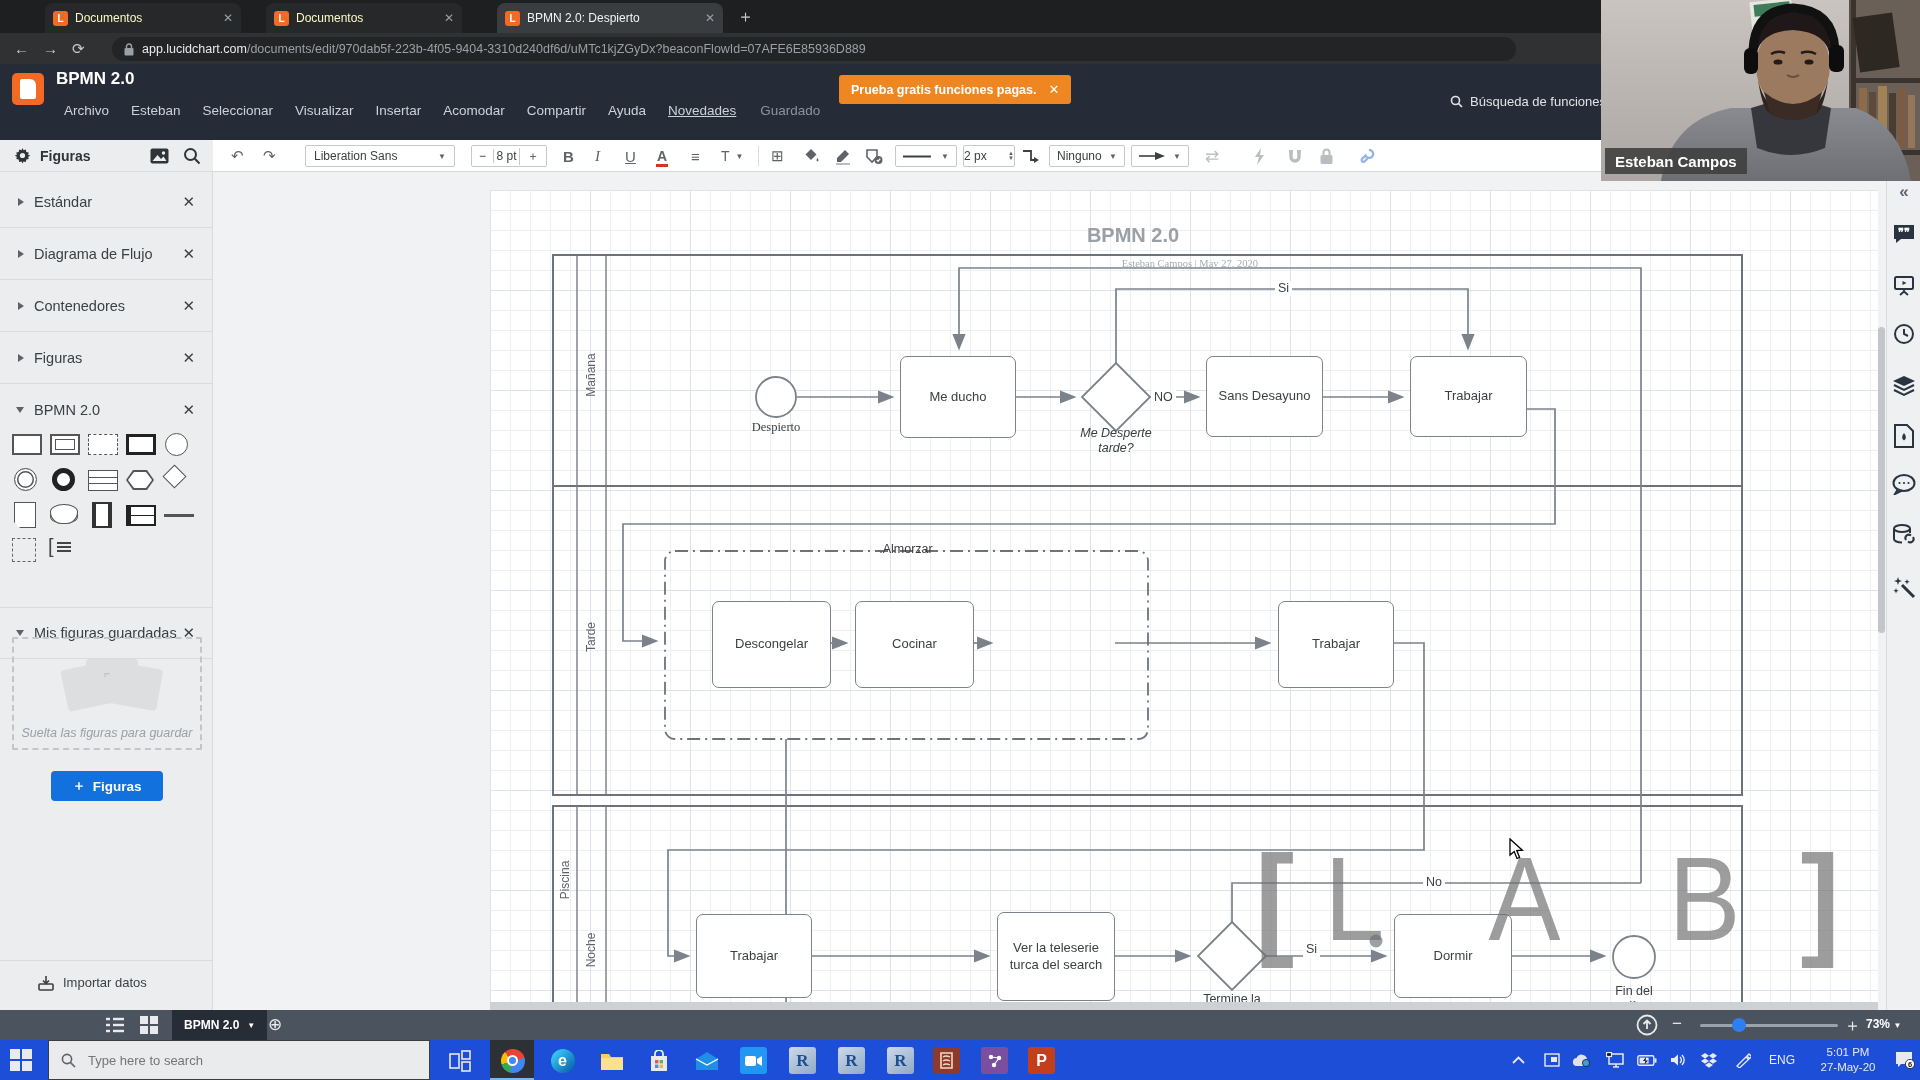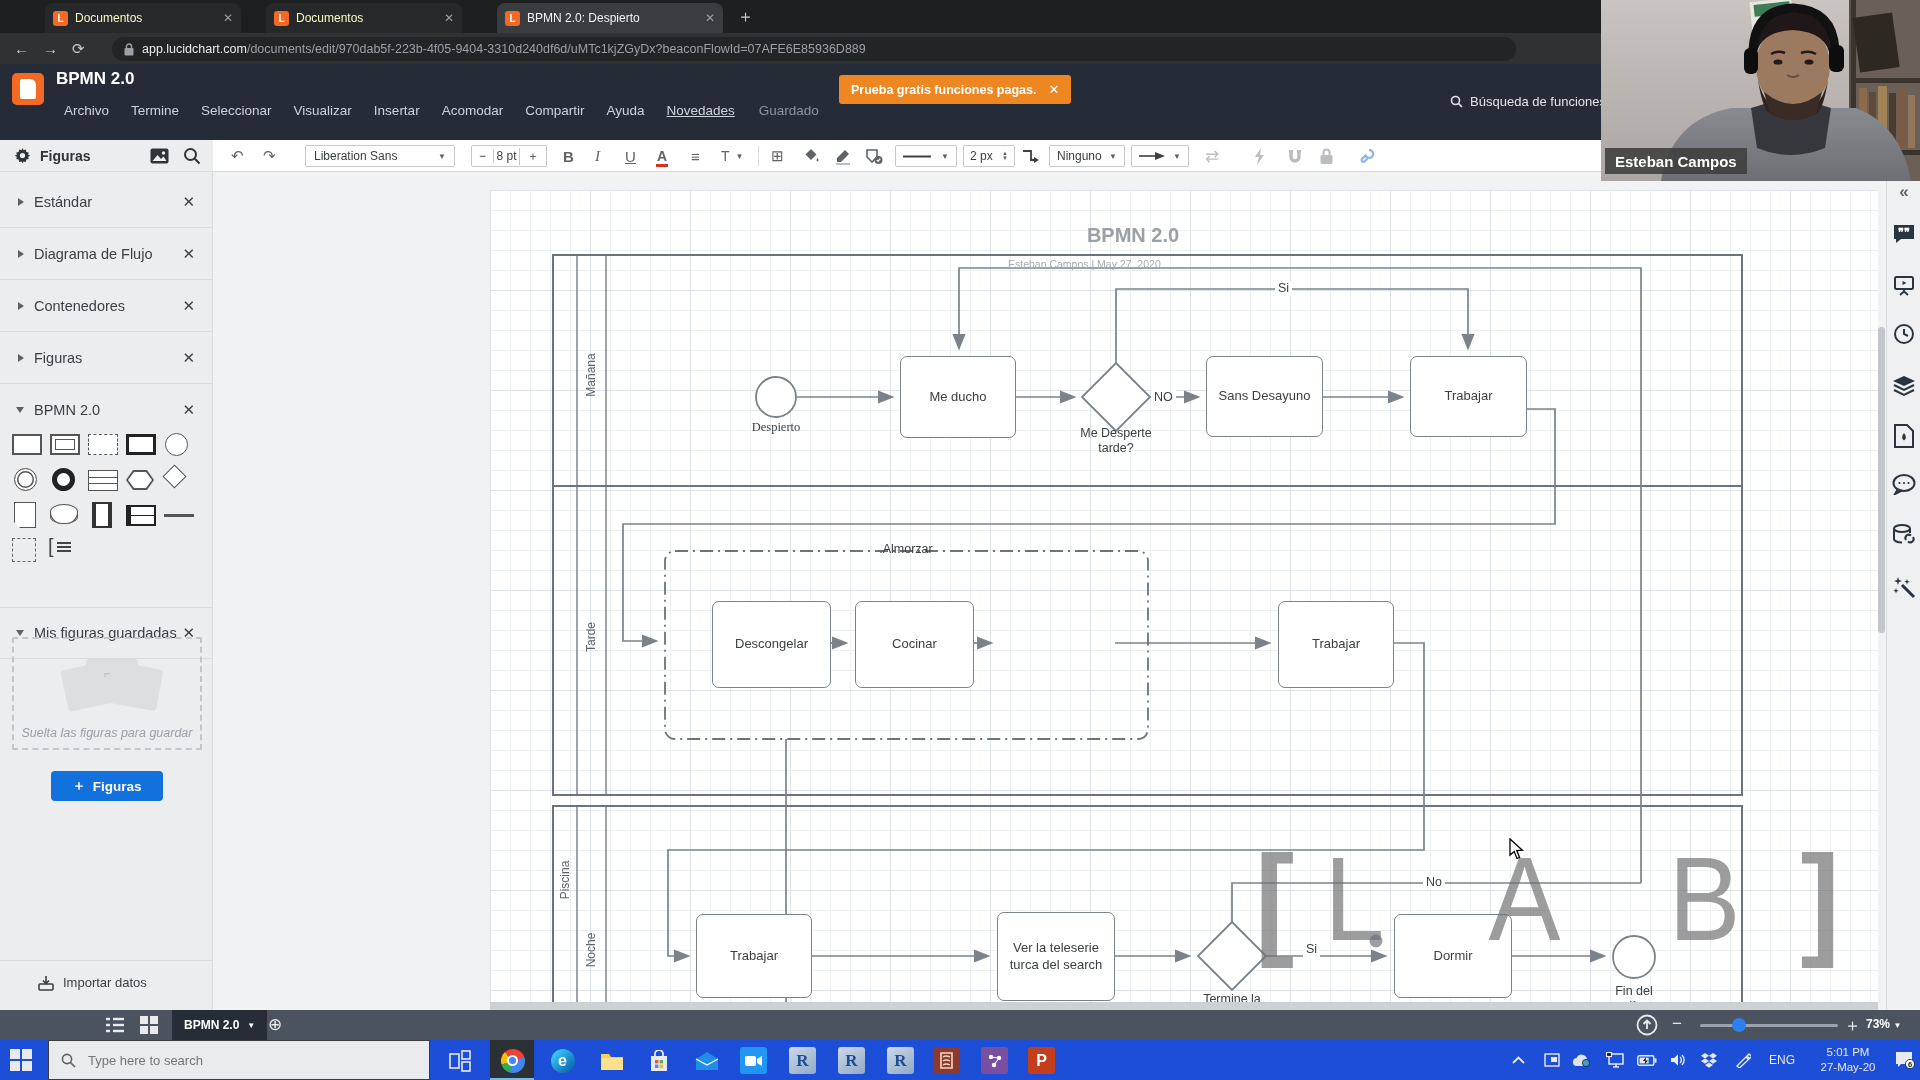--- a/index.html
+++ b/index.html
@@ -92,21 +92,21 @@
   #canvas{left:213px;top:172px;width:1673px;height:838px;background:#f1f2f3;overflow:hidden;}
   #page{left:277px;top:18px;width:1388px;height:820px;background-color:#fff;
     background-image:linear-gradient(#dde3e8 1px,transparent 1px),linear-gradient(90deg,#dde3e8 1px,transparent 1px),linear-gradient(#ecf0f3 1px,transparent 1px),linear-gradient(90deg,#ecf0f3 1px,transparent 1px);
     background-size:100px 100px,100px 100px,20px 20px,20px 20px;}
   #conn{left:0;top:0;width:1673px;height:838px;z-index:2;}
   .node{position:absolute;z-index:3;background:#fff;border:1.6px solid #7b828a;border-radius:7px;display:flex;align-items:center;justify-content:center;text-align:center;font-size:13px;color:#3c4043;line-height:1.25;padding:2px;}
   .clabel{position:absolute;z-index:4;font-size:12.5px;color:#3c4043;text-align:center;line-height:1.18;}
   .wbg{background:#fff;padding:0 3px;}
   .lane{position:absolute;z-index:4;font-size:12px;color:#5f6368;transform:rotate(-90deg);white-space:nowrap;text-align:center;width:70px;}
   #doctitle{left:820px;top:52px;width:200px;text-align:center;font-size:20px;font-weight:bold;color:#9aa0a6;z-index:1;}
-  #docsub{left:795px;top:86px;width:250px;text-align:left;font-size:10.5px;color:#a8adb3;z-index:4;}
+  #docsub{left:795px;top:86px;width:250px;text-align:right;font-size:10.5px;color:#a8adb3;z-index:4;font-family:Liberation Serif, serif;}
   #watermark{left:1042px;top:668px;z-index:6;display:flex;align-items:center;opacity:.68;color:#6f6f6f;z-index:6;}
   #watermark .wb{font-size:118px;font-weight:bold;transform:scaleY(1.05);line-height:1;}
   #watermark .wl{font-size:108px;font-weight:300;letter-spacing:42px;line-height:1;margin:0 18px 0 30px;transform:scaleY(1.1);}
   #vscroll{left:1665px;top:155px;width:7px;height:306px;background:#c2c5c9;border-radius:4px;z-index:8;}
   #hscroll{left:277px;top:830px;width:1388px;height:8px;background:#ced1d4;z-index:8;}
   #cursor{left:1296px;top:666px;z-index:10;}
 
   
   #rstrip{left:1886px;top:172px;width:34px;height:838px;background:#eef0f2;border-left:1px solid #d9dbdd;}
   .ric{position:absolute;left:0;width:34px;display:flex;justify-content:center;color:#333b45;cursor:pointer;}
@@ -171,21 +171,21 @@
     </div>
     <span class="abs" id="star">☆</span>
     <div class="abs" id="pdfic">▲</div>
   </div>
 
   <div class="abs" id="lhead">
     <div class="abs" id="llogo"></div>
     <div class="abs" id="ltitle">BPMN 2.0</div>
     <div class="abs" id="lmenus">
       <span class="mitem">Archivo</span>
-      <span class="mitem">Termine</span>
+      <span class="mitem">Esteban</span>
       <span class="mitem">Seleccionar</span>
       <span class="mitem">Visualizar</span>
       <span class="mitem">Insertar</span>
       <span class="mitem">Acomodar</span>
       <span class="mitem">Compartir</span>
       <span class="mitem">Ayuda</span>
       <span class="mitem updates">Novedades</span>
       <span id="savedst">Guardado</span>
     </div>
     <div class="abs" id="promo">
@@ -241,21 +241,21 @@
           <circle cx="13.5" cy="12" r="4" fill="#5f6368"></circle>
           <path d="M11.8 12 l1.3 1.3 l2.2 -2.6" stroke="#fff" stroke-width="1.2" fill="none"></path>
         </svg>
     </span>
     <div class="tbox" style="left:682px;width:62px;padding:0 7px;justify-content:space-between;">
       <svg width="28" height="3" viewBox="0 0 28 3">
           <line x1="0" y1="1.5" x2="28" y2="1.5" stroke="#3c4043" stroke-width="2"></line>
         </svg>
         <span class="caret">▼</span>
     </div>
-    <div class="tbox" style="left:750px;width:52px;padding:0 6px;justify-content:space-between;">
+    <div class="tbox" style="left:750px;width:52px;padding:0 0;justify-content:space-between;">
       <span>2 px</span>
       <span style="display:flex;flex-direction:column;font-size:6px;color:#5f6368;line-height:5px;">
           <span>▲</span>
           <span>▼</span>
         </span>
     </div>
     <span class="tbtn" style="left:808px;">
       <svg width="19" height="18" viewBox="0 0 19 18">
           <path d="M2 4 H10 V13 H14" fill="none" stroke="#3c4043" stroke-width="1.8"></path>
           <path d="M13 10 L18 13 L13 16 Z" fill="#3c4043"></path>
@@ -484,21 +484,21 @@
     <div class="node" style="left:993px;top:184px;width:117px;height:81px;">Sans Desayuno</div>
     <div class="node" style="left:1197px;top:184px;width:117px;height:81px;">Trabajar</div>
     <div class="node" style="left:499px;top:429px;width:119px;height:87px;">Descongelar</div>
     <div class="node" style="left:642px;top:429px;width:119px;height:87px;">Cocinar</div>
     <div class="node" style="left:1065px;top:429px;width:116px;height:87px;">Trabajar</div>
     <div class="node" style="left:483px;top:742px;width:116px;height:84px;">Trabajar</div>
     <div class="node" style="left:784px;top:740px;width:118px;height:89px;">Ver la teleserie turca del search</div>
     <div class="node" style="left:1181px;top:742px;width:118px;height:84px;">Dormir</div>
 
     <div class="clabel" style="left:513px;top:248px;width:100px;font-family:Liberation Serif, serif;">Despierto</div>
-    <div class="clabel" style="left:863px;top:254px;width:80px;">Me Desperte tarde?</div>
+    <div class="clabel" style="left:863px;top:254px;width:80px;font-style:italic;">Me Desperte tarde?</div>
     <div class="clabel wbg" style="left:938px;top:218px;">NO</div>
     <div class="clabel wbg" style="left:1062px;top:109px;">Si</div>
     <div class="clabel" style="left:643px;top:370px;width:100px;">.Almorzar</div>
     <div class="clabel wbg" style="left:1210px;top:703px;">No</div>
     <div class="clabel wbg" style="left:1090px;top:770px;">Si</div>
     <div class="clabel" style="left:989px;top:820px;width:60px;">Termine la pega?</div>
     <div class="clabel" style="left:1396px;top:812px;width:50px;">Fin del día</div>
 
     <div class="lane" style="left:343px;top:196px;">Mañana</div>
     <div class="lane" style="left:343px;top:458px;">Tarde</div>

